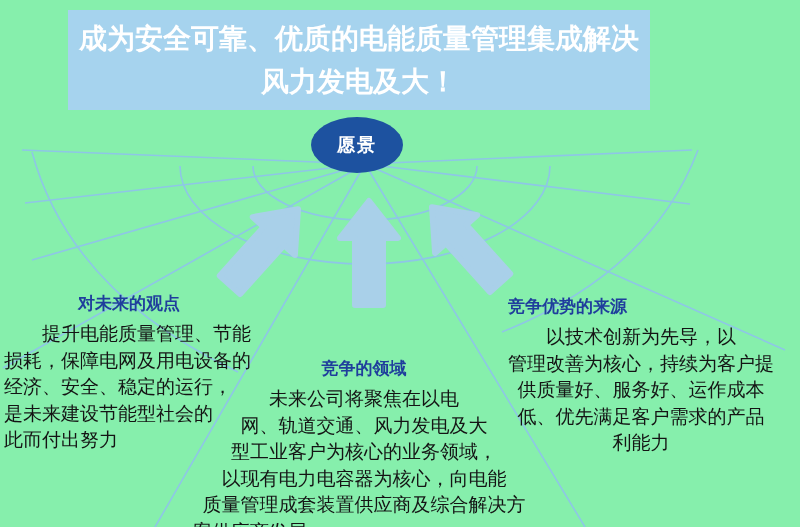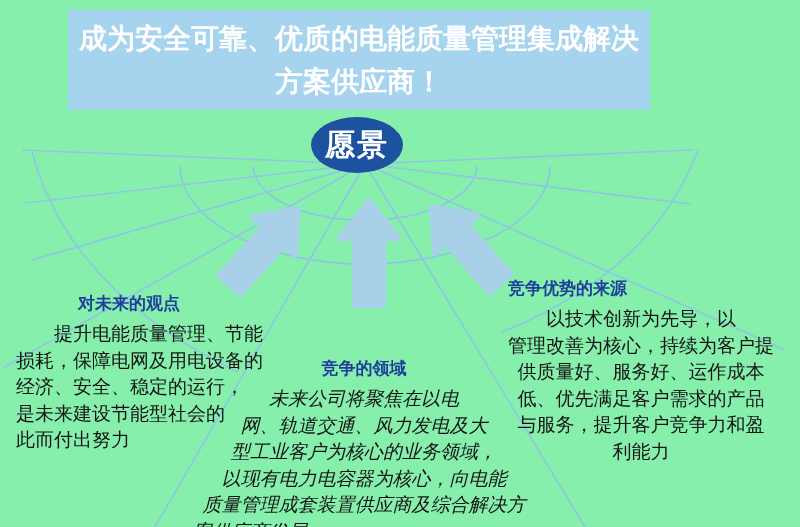--- a/index.html
+++ b/index.html
@@ -14,36 +14,36 @@
   .fan-svg{position:absolute;left:0;top:0;z-index:1;}
   .banner{
     position:absolute;left:68px;top:10px;width:582px;height:100px;z-index:2;
     background:var(--banner-bg);color:var(--banner-text);
     text-align:center;font-weight:bold;font-size:28px;line-height:43px;
     padding-top:7px;box-sizing:border-box;
   }
   .vision-badge{
     position:absolute;left:311px;top:117px;width:92px;height:56px;z-index:3;
     background:var(--badge-bg);border-radius:50%;
-    color:var(--badge-text);font-size:30px;font-weight:bold;
+    color:var(--badge-text);font-size:18px;font-weight:bold;
     text-align:center;line-height:56px;letter-spacing:2px;
   }
   .sec{position:absolute;z-index:2;}
   .sec h2{
     margin:0 0 5px 0;font-size:17px;line-height:24px;font-weight:bold;
     color:var(--heading-text);text-align:center;
   }
   .sec .line{font-size:19px;line-height:26.5px;color:var(--body-text);white-space:nowrap;}
   .sec-future{left:4px;top:292px;width:250px;}
-  .sec-future .line{text-align:left;margin-left:12px;}
+  .sec-future .line{text-align:left;}
   .sec-future .line:first-of-type{padding-left:38px;}
   .sec-field{left:188px;top:337px;width:352px;margin-top:20px;}
-  .sec-field .line{text-align:center;font-style:italic;}
+  .sec-field .line{text-align:center;}
   .sec-field .line:last-of-type{text-align:left;padding-left:5px;}
-  .sec-advantage{left:486px;top:277px;width:310px;}
+  .sec-advantage{left:486px;top:295px;width:310px;}
   .sec-advantage .line{text-align:center;}
   .sec-advantage h2{text-align:left;padding-left:22px;}
   .fan-stroke{stroke:var(--fan-line);stroke-width:1.6;fill:none;}
   .arrow{fill:var(--arrow-fill);stroke:var(--arrow-fill);stroke-width:6;stroke-linejoin:round;}
 </style>
 </head>
 <body>
 
 <div class="stage">
 
@@ -73,21 +73,21 @@
         <polygon class="arrow" points="0,-52 29,-15 14,-15 14,52 -14,52 -14,-15 -29,-15"></polygon>
       </g>
       <g transform="translate(466,245) rotate(-42) scale(0.98)">
         <polygon class="arrow" points="0,-52 29,-15 14,-15 14,52 -14,52 -14,-15 -29,-15"></polygon>
       </g>
     </g>
   </svg>
 
   <div class="banner">
     <div>成为安全可靠、优质的电能质量管理集成解决</div>
-    <div>方案供应商！</div>
+    <div>风力发电及大！</div>
   </div>
 
   <div class="vision-badge">
     <span>愿景</span>
   </div>
 
   <div class="sec sec-future">
     <h2>对未来的观点</h2>
     <div class="line">提升电能质量管理、节能</div>
     <div class="line">损耗，保障电网及用电设备的</div>
@@ -105,17 +105,16 @@
     <div class="line">质量管理成套装置供应商及综合解决方</div>
     <div class="line">案供应商发展</div>
   </div>
 
   <div class="sec sec-advantage">
     <h2>竞争优势的来源</h2>
     <div class="line">以技术创新为先导，以</div>
     <div class="line">管理改善为核心，持续为客户提</div>
     <div class="line">供质量好、服务好、运作成本</div>
     <div class="line">低、优先满足客户需求的产品</div>
-    <div class="line">与服务，提升客户竞争力和盈</div>
     <div class="line">利能力</div>
   </div>
 
 </div>
 
 </body></html>

